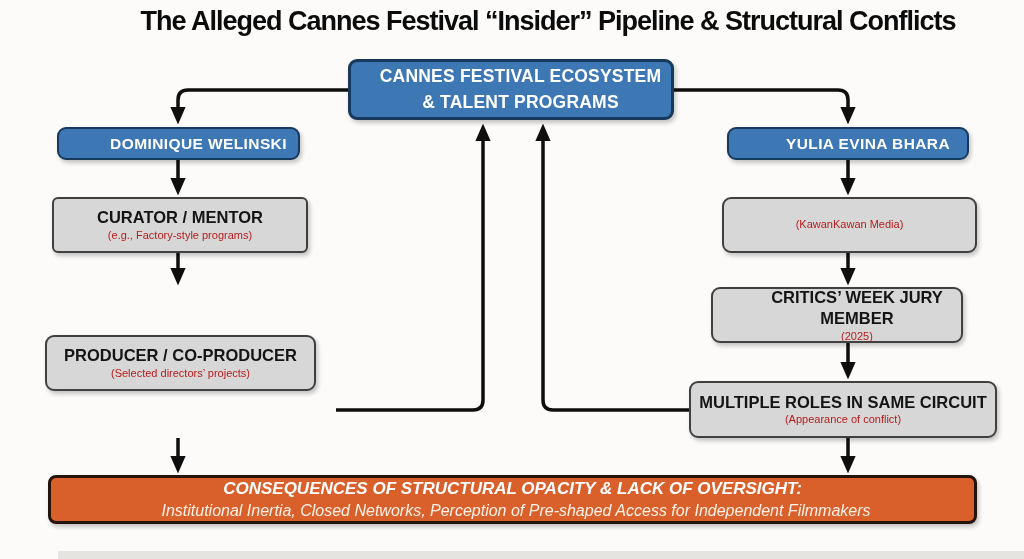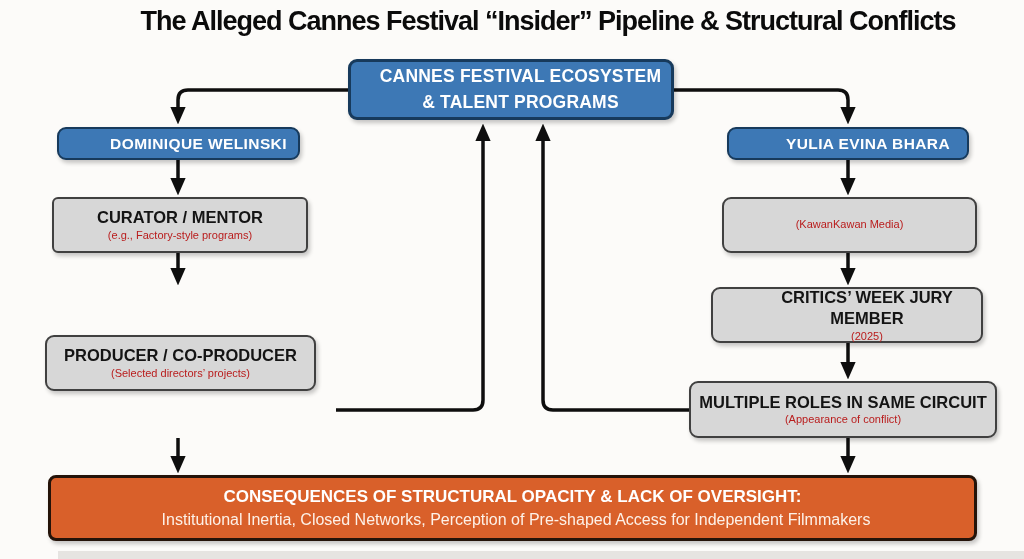--- a/index.html
+++ b/index.html
@@ -94,31 +94,31 @@
 
   <div class="node node-gray" style="left:722px; top:197px; width:255px; height:56px;">
     <span class="s">(KawanKawan Media)</span>
   </div>
 
   <div class="node node-gray" style="left:45px; top:287px; width:271px; height:56px;margin-top:48px;">
     <span class="t">PRODUCER / CO-PRODUCER</span>
     <span class="s">(Selected directors’ projects)</span>
   </div>
 
-  <div class="node node-gray" style="left:711px; top:287px; width:272px; height:56px;padding-left:40px;">
+  <div class="node node-gray" style="left:711px; top:287px; width:252px; height:56px;padding-left:40px;">
     <span class="t">CRITICS’ WEEK JURY MEMBER</span>
     <span class="s">(2025)</span>
   </div>
 
 
   <div class="node node-gray" style="left:689px; top:381px; width:308px; height:57px;">
     <span class="t">MULTIPLE ROLES IN SAME CIRCUIT</span>
     <span class="s">(Appearance of conflict)</span>
   </div>
 
-  <div class="node node-orange" style="left:48px; top:475px; width:929px; height:66px;">
+  <div class="node node-orange" style="left:48px; top:475px; width:929px; height:49px;font-style:italic;">
     <span class="t">CONSEQUENCES OF STRUCTURAL OPACITY &amp; LACK OF OVERSIGHT:</span>
     <span class="s">Institutional Inertia, Closed Networks, Perception of Pre-shaped Access for Independent Filmmakers</span>
   </div>
 
   <div class="bottom-strip"></div>
 
 </div>
 
 </body></html>

